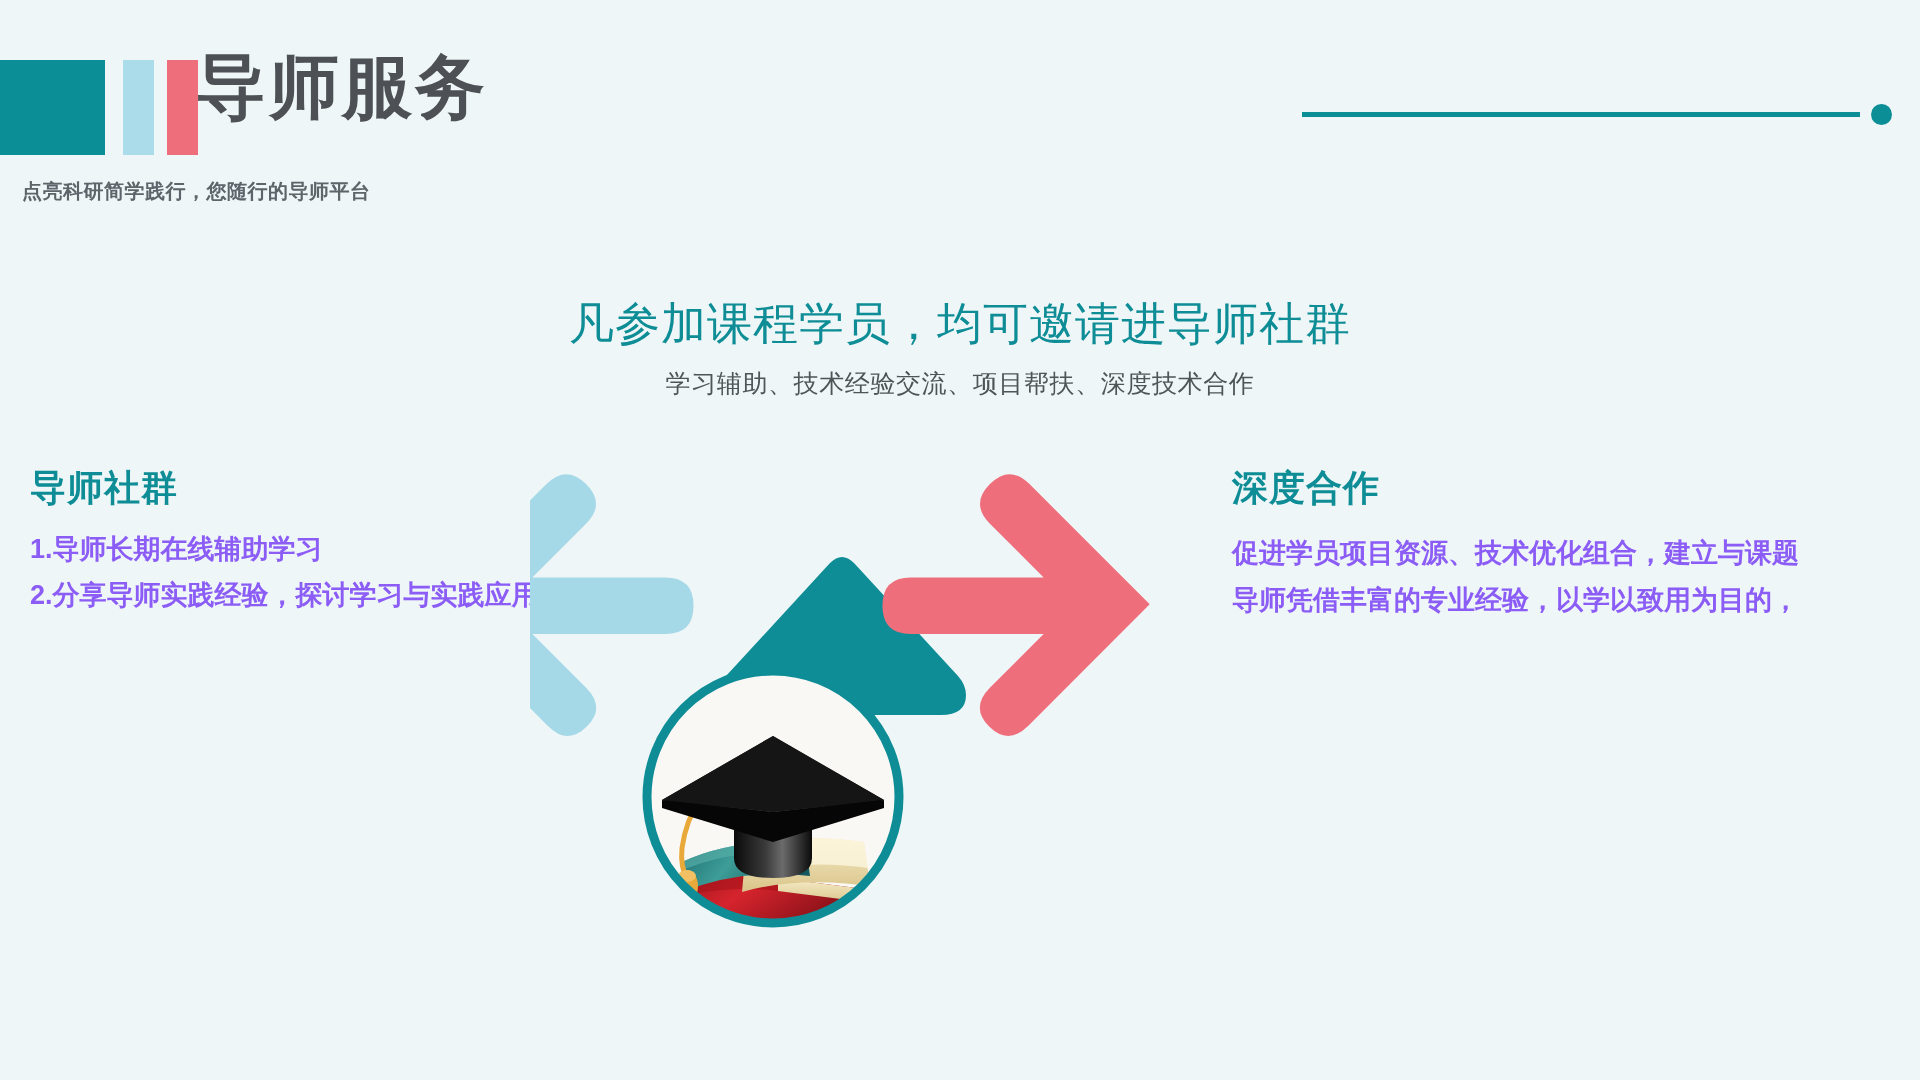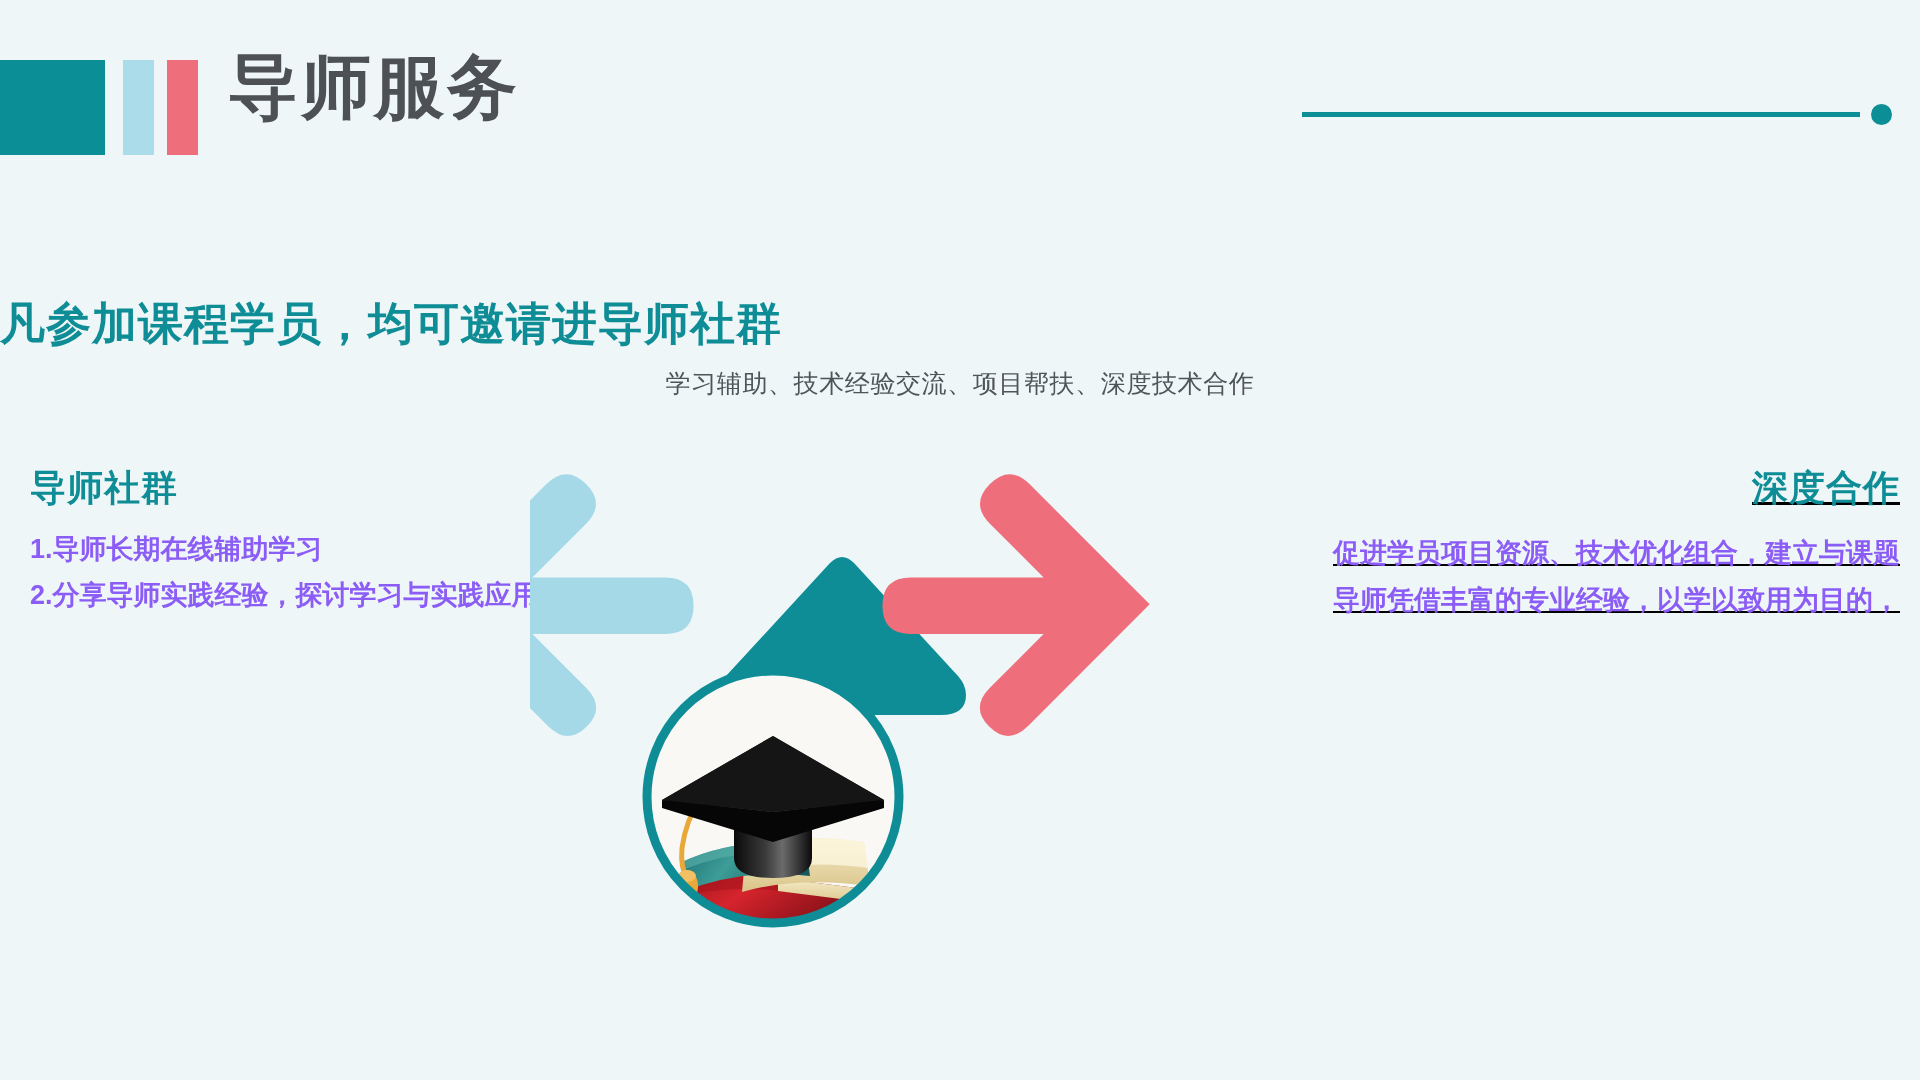--- a/index.html
+++ b/index.html
@@ -35,21 +35,21 @@
   .bar {
     height: 95px;
     margin-right: 13px;
   }
   .bar-teal   { width: 105px; background: #0c8e96; margin-right: 18px; }
   .bar-light  { width: 31px;  background: #aadcea; }
   .bar-pink   { width: 31px;  background: #ef6e7c; }
 
   .header-title {
     position: absolute;
-    left: 228px;
+    left: 196px;
     top: 52px;
     font-size: 70px;
     font-weight: bold;
     color: #4d5155;
     letter-spacing: 3px;
     line-height: 1;
     white-space: nowrap;
   }
   .header-tagline {
     position: absolute;
@@ -87,22 +87,23 @@
     border-radius: 50%;
     background: #0c8e96;
   }
 
   
   .center-heading {
     position: absolute;
     top: 298px;
     left: 0;
     width: 100%;
+    text-align: center;
     font-size: 45px;
-    font-weight: bold;
+    font-weight: normal;
     color: #0e8d96;
     letter-spacing: 1px;
     line-height: 1.15;
   }
   .center-sub {
     position: absolute;
     top: 367px;
     left: 0;
     width: 100%;
     text-align: center;
@@ -136,25 +137,24 @@
     text-align: left;
   }
   .col-left .col-title {
     text-align: left;
     width: 330px;
     margin: 0 0 18px 0;
   }
   .col-left .col-body-line { white-space: nowrap; }
 
   .col-right {
-    right: 20px;
+    right: 28px;
     top: 468px;
     width: 660px;
-    text-align: right;
-    text-decoration: underline;
+    text-align: left;
   }
   .col-right .col-title { margin-bottom: 22px; }
   .col-right .col-body { line-height: 1.75; }
 
   
   .graphic {
     position: absolute;
     left: 530px;
     top: 465px;
     width: 640px;
@@ -177,20 +177,21 @@
 <div class="header-block">
 
   <div class="logo-bars">
     <div class="bar bar-teal"></div>
     <div class="bar bar-light"></div>
     <div class="bar bar-pink"></div>
   </div>
 
   <div class="header-title">导师服务</div>
 
+  <div class="header-tagline">点亮科研简学践行，您随行的导师平台</div>
 
   <div class="rule-wrap">
     <div class="rule-line"></div>
     <div class="rule-dot"></div>
   </div>
 </div>
 
 <div class="center-heading">凡参加课程学员，均可邀请进导师社群</div>
 
 <div class="center-sub">学习辅助、技术经验交流、项目帮扶、深度技术合作</div>

